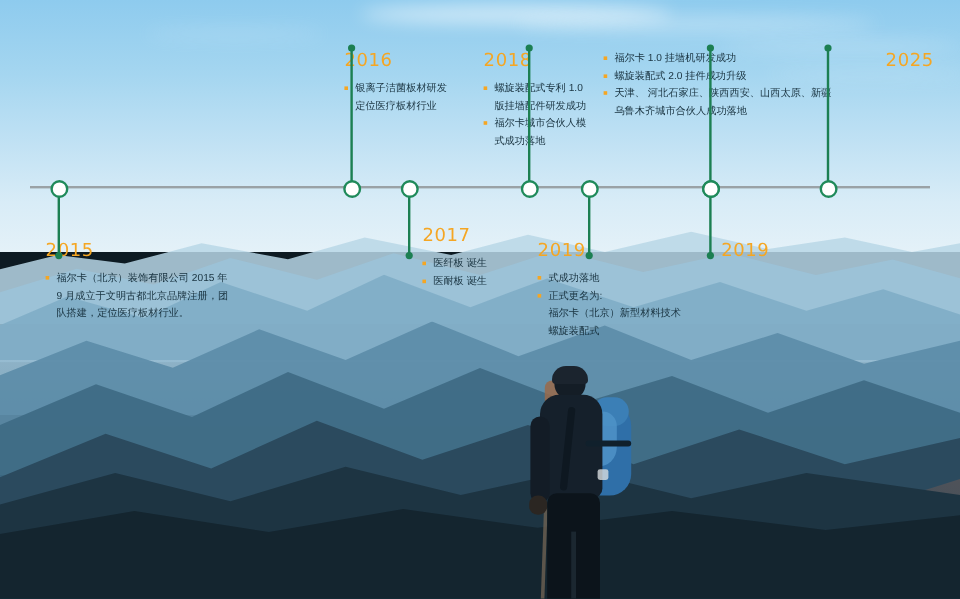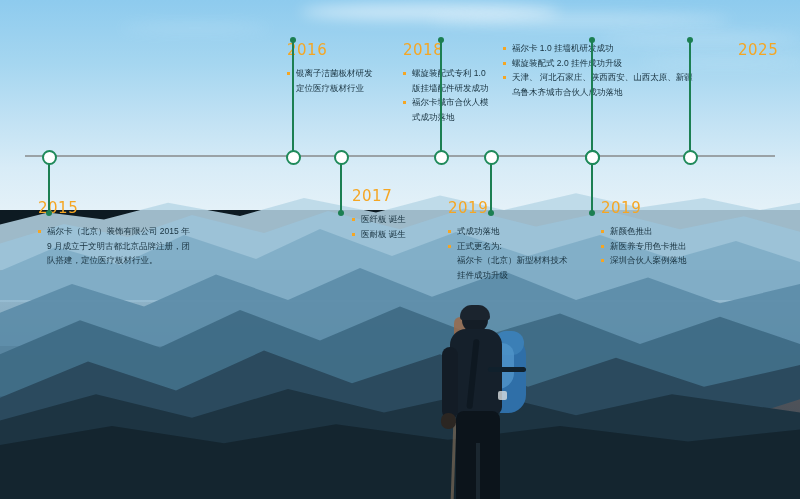--- a/index.html
+++ b/index.html
@@ -207,37 +207,32 @@
           <li>福尔卡城市合伙人模</li>
           <li class="cont">式成功落地</li>
         </ul>
       </div>
       <div class="entry" style="left: 448px; top: 196px;">
         <div class="year">2019</div>
         <ul class="bullets">
           <li>式成功落地</li>
           <li>正式更名为:</li>
           <li class="cont">福尔卡（北京）新型材料技术</li>
-          <li class="cont">挂件成功升级</li>
+          <li class="cont">螺旋装配式</li>
         </ul>
       </div>
       <div class="entry" style="left: 503px; top: 38px;">
         <ul class="bullets">
           <li>福尔卡 1.0 挂墙机研发成功</li>
           <li>螺旋装配式 2.0 挂件成功升级</li>
           <li>天津、 河北石家庄、陕西西安、山西太原、新疆</li>
           <li class="cont">乌鲁木齐城市合伙人成功落地</li>
         </ul>
       </div>
       <div class="entry" style="left: 601px; top: 196px;">
         <div class="year">2019</div>
-        <ul class="bullets">
-          <li>新颜色推出</li>
-          <li>新医养专用色卡推出</li>
-          <li>深圳合伙人案例落地</li>
-        </ul>
       </div>
       <div class="entry" style="left: 738px; top: 38px;">
         <div class="year">2025</div>
       </div>
     </div>
 
 </div>
 
 </body></html>

